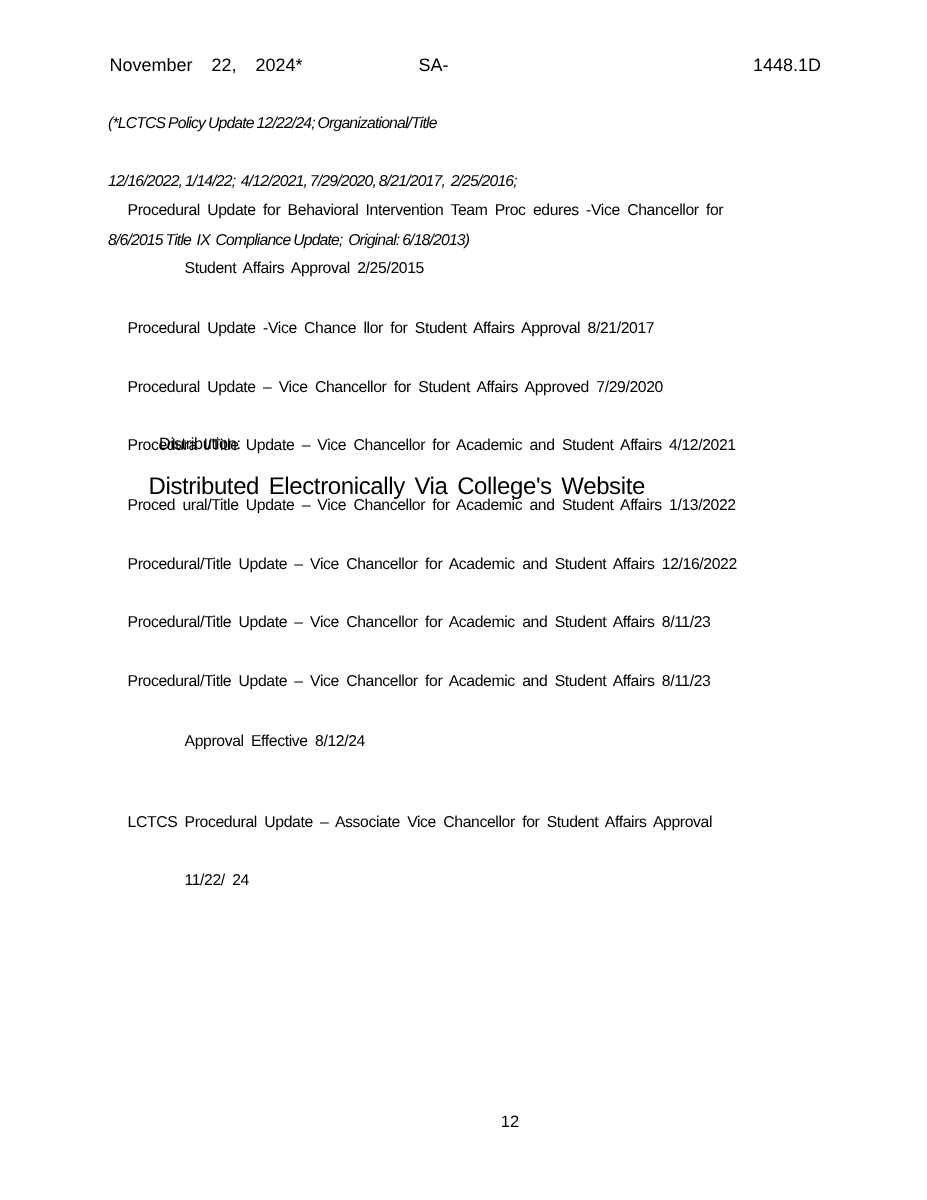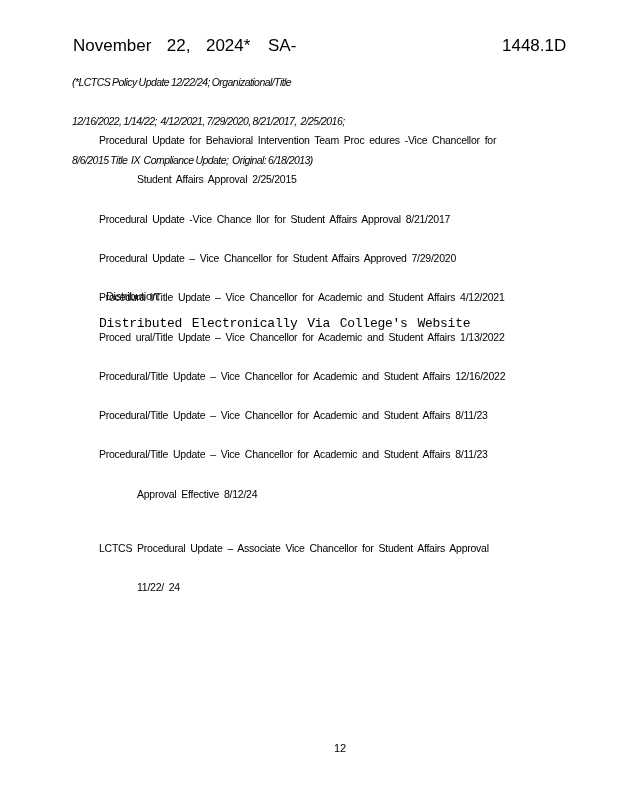--- a/index.html
+++ b/index.html
@@ -16,44 +16,44 @@
     color: #000000;
     overflow: hidden;
   }
   
   .hdr {
     position: absolute;
     top: 36px;
     left: 0;
     width: 100%;
     height: 14px;
-    font-size: 17px;
+    font-size: 12px;
     word-spacing: 3px;
     white-space: pre;
   }
   .hdr .date   { position: absolute; left: 73px;  top: 0; }
-  .hdr .code   { position: absolute; left: 268px; top: 0; }
+  .hdr .code   { position: absolute; left: 279px; top: 0; }
   .hdr .number { position: absolute; left: 502px; top: 0; }
   
   .revnote {
     position: absolute;
     top: 50px;
     left: 72px;
     font-style: italic;
     font-size: 10.5px;
     line-height: 13px;
     letter-spacing: -0.55px;
     word-spacing: -0.5px;
     white-space: pre;
   }
   
   .history {
     position: absolute;
     top: 108px;
-    left: 99px;
+    left: 85px;
     font-size: 10.5px;
     line-height: 13.1px;
     letter-spacing: -0.25px;
     word-spacing: 2.2px;
     white-space: pre;
   }
   .history .hang { padding-left: 38px; }
   .history .gap  { margin-top: 15px; }
   
   .dist-label {
@@ -62,25 +62,24 @@
     left: 62px;
     font-size: 10.8px;
     letter-spacing: -0.2px;
     white-space: pre;
     margin-left: 44px;
   }
   .dist-text {
     position: absolute;
     top: 316px;
     left: 99px;
-    font-size: 13px;
+    font-size: 16px;
     letter-spacing: -0.25px;
     word-spacing: 2.2px;
     white-space: pre;
-    font-family: Liberation Mono, monospace;
   }
   
   .pagenum {
     position: absolute;
     top: 742px;
     left: 0;
     width: 100%;
     text-align: center;
     font-size: 11px;
     padding-left: 31px;

